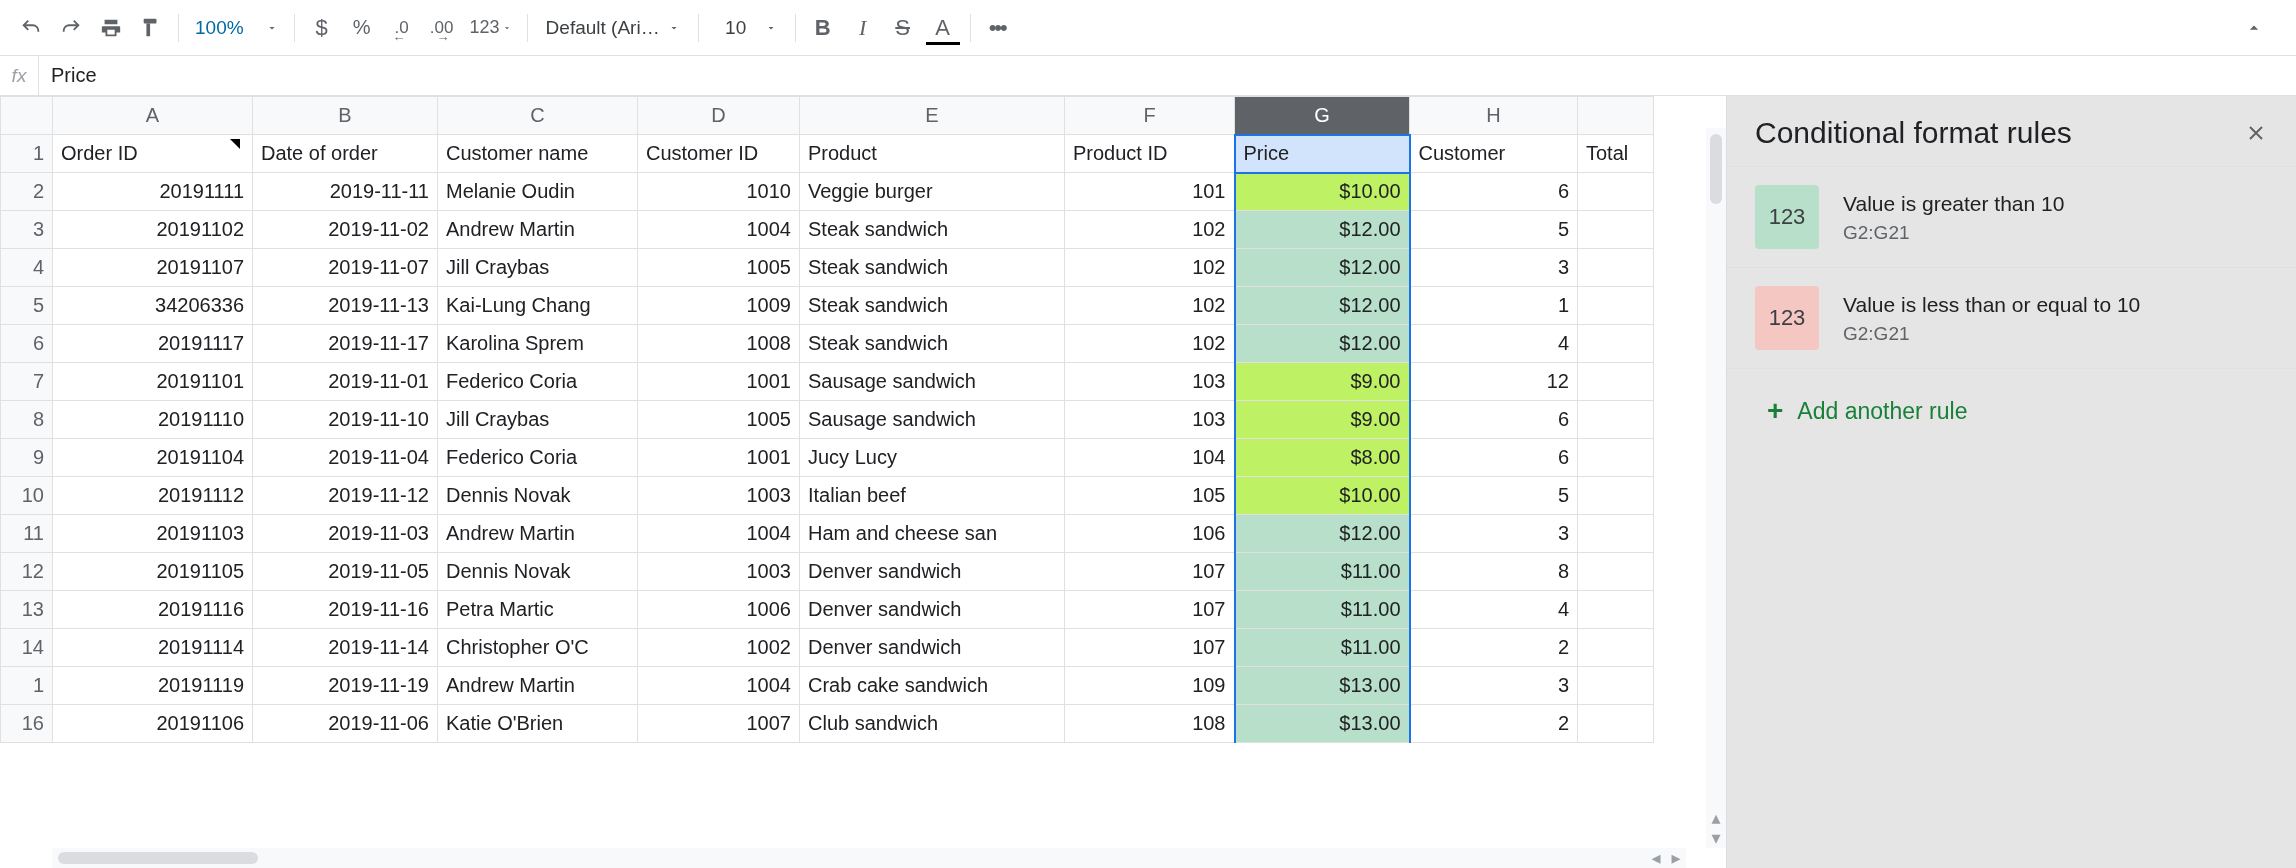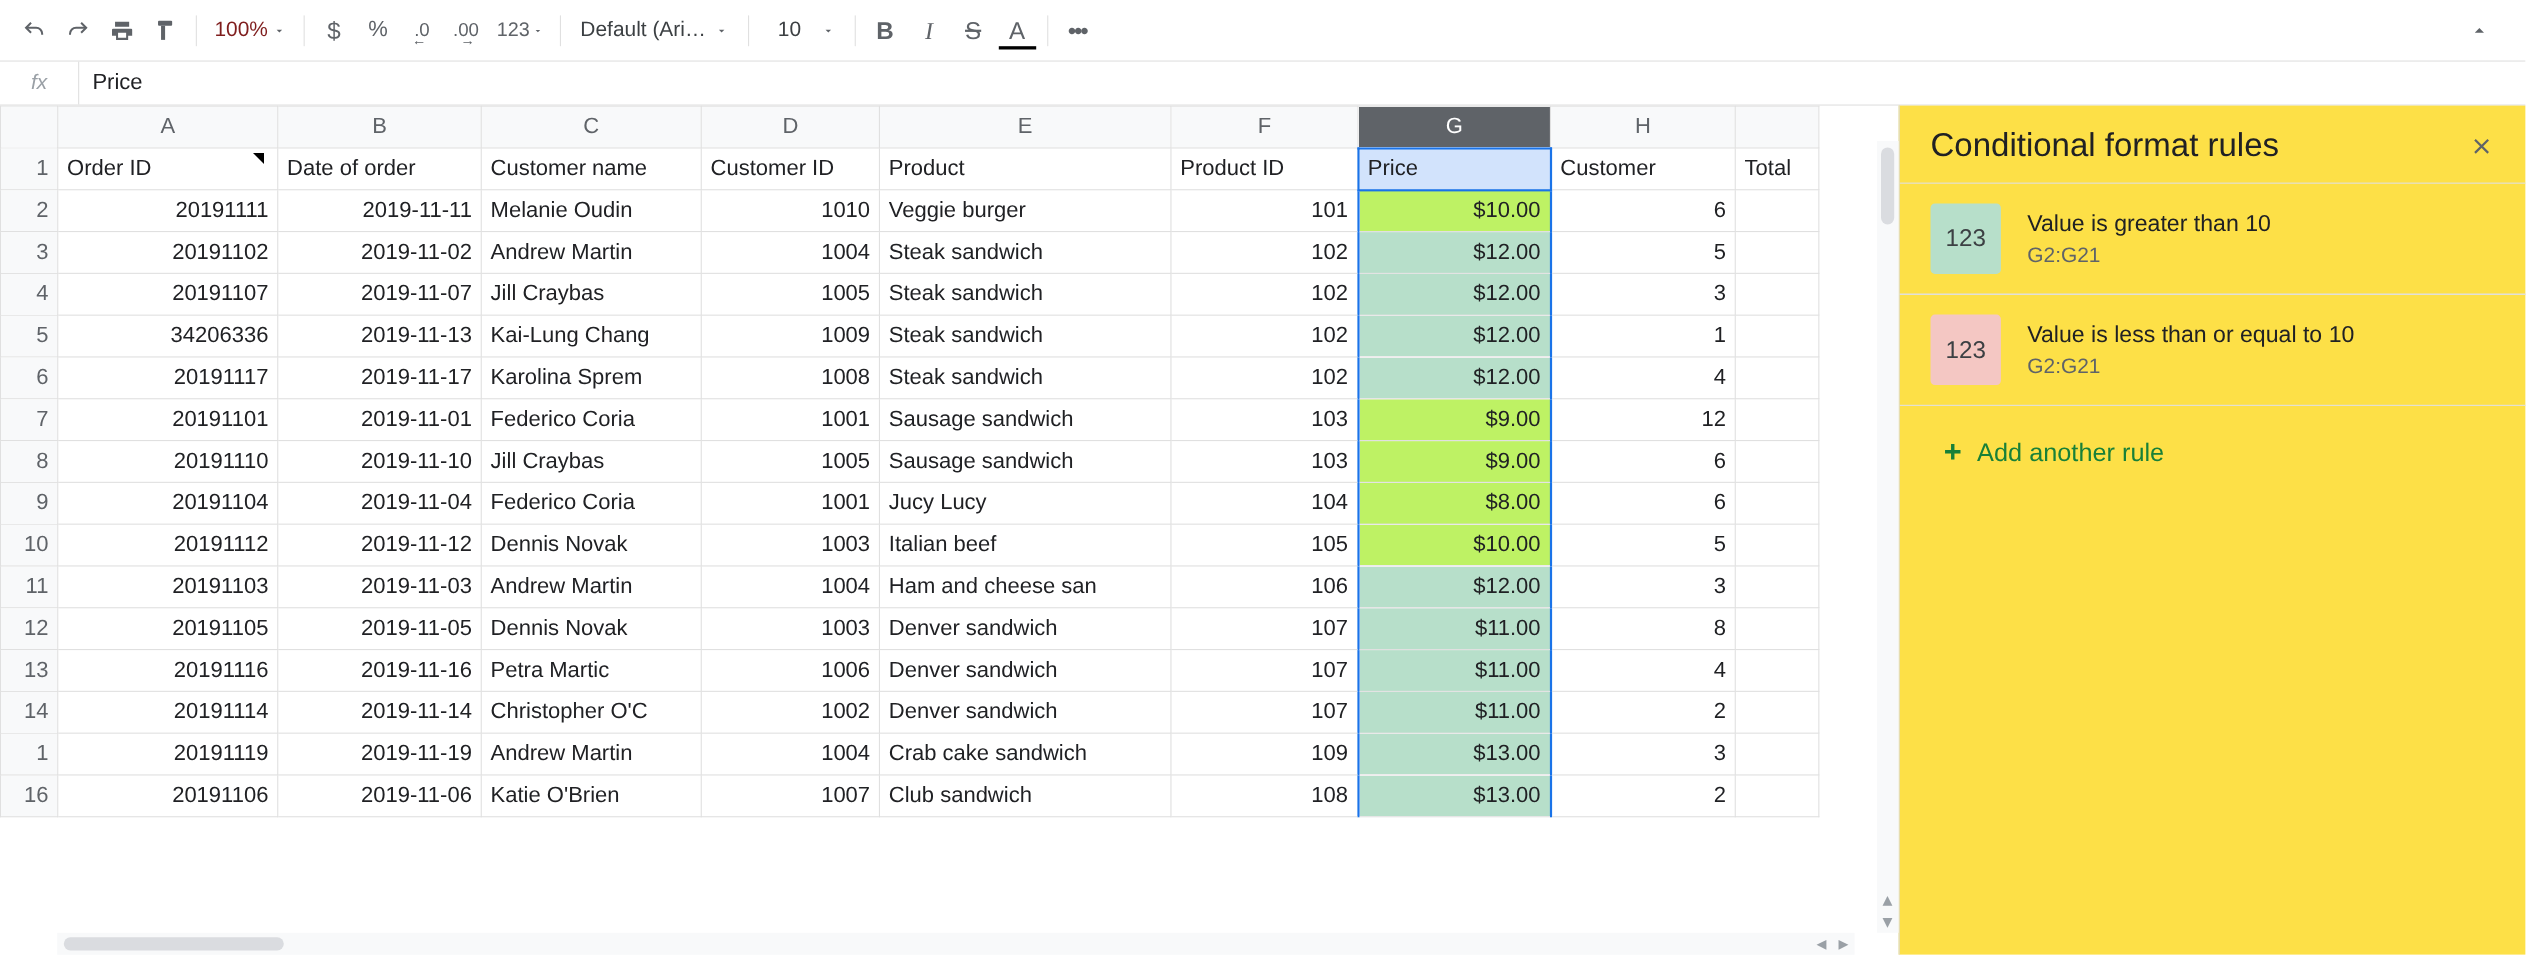--- a/index.html
+++ b/index.html
@@ -2,37 +2,37 @@
 <html><head>
 <meta charset="utf-8">
 <style>
 * { box-sizing: border-box; margin: 0; padding: 0; }
 body { font-family: Arial, sans-serif; font-size: 18px; color: #202124; background: #fff; overflow: hidden; width: 2296px; height: 868px; position: relative; }
 
 
 .toolbar { display: flex; align-items: center; height: 56px; padding: 0 12px; gap: 2px; border-bottom: 1px solid #e0e0e0; }
 .tb-btn { display: flex; align-items: center; justify-content: center; min-width: 38px; height: 38px; cursor: pointer; border-radius: 4px; color: #5f6368; }
 .tb-sep { width: 1px; height: 28px; background: #e0e0e0; margin: 0 6px; }
-.tb-zoom { display: flex; align-items: center; gap: 4px; padding: 0 8px; font-size: 19px; color: #7f1d1d; cursor: pointer; }
+.tb-zoom { display: flex; align-items: center; gap: 22px; padding: 0 8px; font-size: 19px; color: #0369a1; cursor: pointer; }
 .tb-font { display: flex; align-items: center; gap: 8px; padding: 0 10px; font-size: 19px; color: #3c4043; cursor: pointer; min-width: 150px; }
 .tb-fontsize { display: flex; align-items: center; gap: 10px; padding: 0 10px; font-size: 19px; color: #3c4043; cursor: pointer; min-width: 80px; }
 .dots { color: #5f6368; font-size: 22px; letter-spacing: -2px; padding: 0 10px; cursor:pointer;}
 .collapse-tb { margin-left: auto; margin-right: 20px; cursor:pointer; color:#5f6368;}
 .text-underline { position: relative; }
 .text-underline::after { content:""; position:absolute; left:2px; right:2px; bottom:2px; height:3px; background:#000; }
 
 
 .formula-bar { display: flex; align-items: center; height: 40px; border-bottom: 1px solid #e0e0e0; }
-.fx-cell { width: 72px; text-align:center; color:#9aa0a6; font-style: italic; font-size:19px; border-right:1px solid #e0e0e0; height:100%; display:flex; align-items:center; justify-content:center;}
+.fx-cell { width: 39px; text-align:center; color:#9aa0a6; font-style: italic; font-size:19px; border-right:1px solid #e0e0e0; height:100%; display:flex; align-items:center; justify-content:center;}
 .formula-input { flex:1; padding: 0 12px; font-size: 20px; color:#202124; }
 
 
 .main { display:flex; height: calc(868px - 56px - 40px); }
 .sheet-wrap { flex:1; position:relative; overflow:hidden; }
-.sidebar { width: 570px; border-left: 1px solid #dadce0; background:#fde047; display:flex; flex-direction:column; }
+.sidebar { width: 570px; border-left: 1px solid #dadce0; background:#e5e5e5; display:flex; flex-direction:column; }
 
 
 table.sheet { border-collapse: collapse; table-layout: fixed; }
 table.sheet th, table.sheet td { border: 1px solid #e0e0e0; font-weight: normal; font-size: 20px; height: 38px; padding: 0 8px; white-space: nowrap; overflow: hidden; text-overflow: clip; }
 .corner { width: 52px; background:#f8f9fa; border:1px solid #e0e0e0; position:sticky; left:0; top:0; z-index:3;}
 th.colh { background:#f8f9fa; color:#5f6368; text-align:center; font-size:17px; height:32px; }
 th.colh.active { background:#5f6368; color:#fff; }
 th.rowh { width:52px; background:#f8f9fa; color:#5f6368; text-align:right; padding-right:8px; font-size:17px; position:sticky; left:0;}
 td.num { text-align:right; }
 td.txt { text-align:left; }

